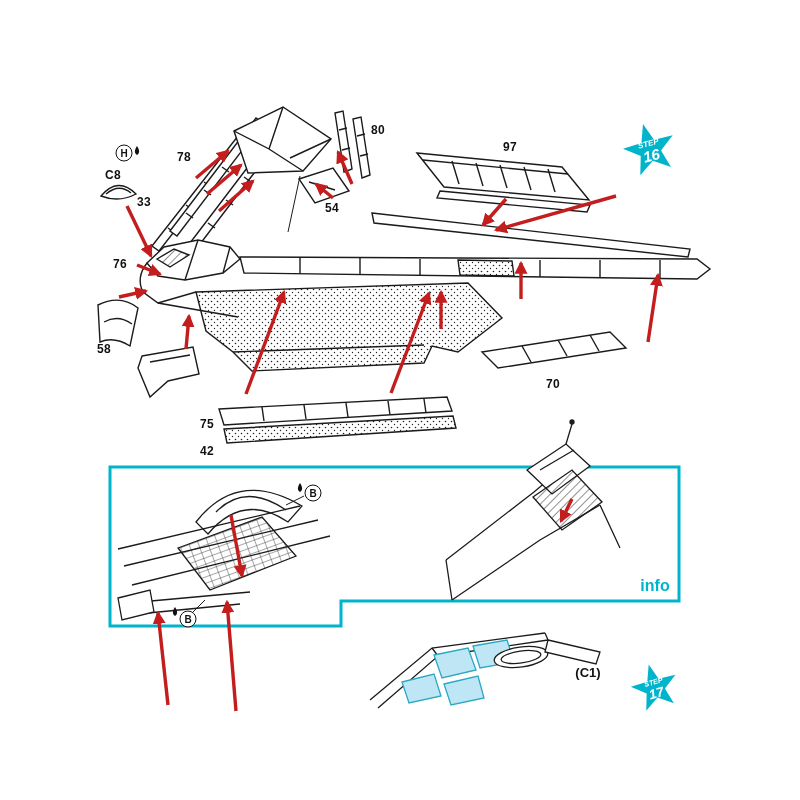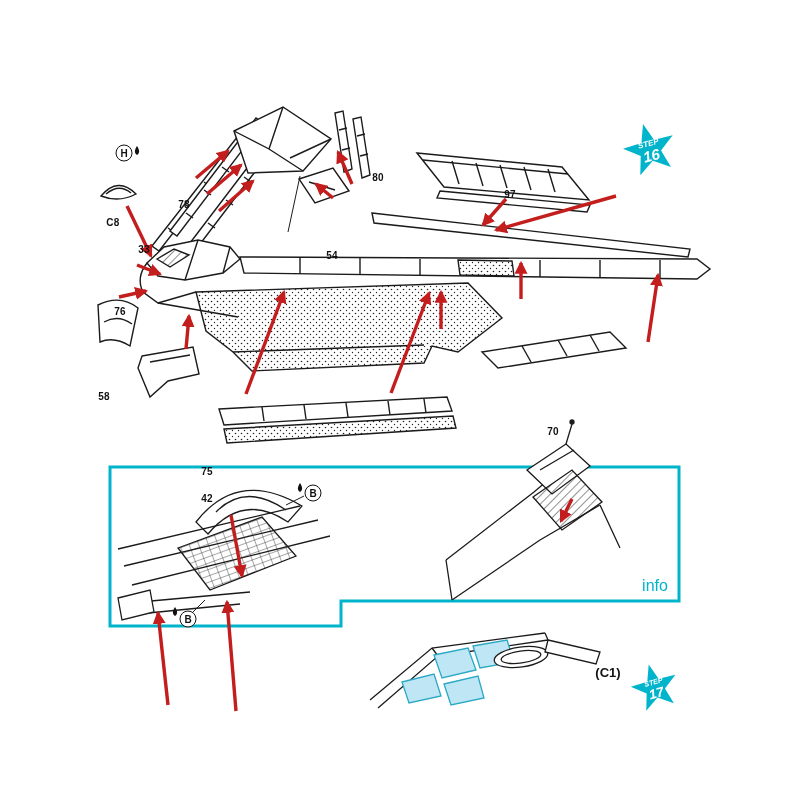--- a/index.html
+++ b/index.html
@@ -2,29 +2,29 @@
 <html style="--accent: #00b4cc; --arrow: #c41d1d; --line: #1b1b1b; --window_fill: #bfe6f4;"><head>
 <meta charset="utf-8">
 <style>
   * { margin:0; padding:0; box-sizing:border-box; }
   html,body { width:800px; height:800px; background:#ffffff; overflow:hidden;
               font-family:"Liberation Sans", sans-serif; }
   .canvas { position:absolute; left:0; top:0; width:800px; height:800px; }
   svg.art { position:absolute; left:0; top:0; }
 
   .part-label { position:absolute; transform:translate(-50%,-50%);
-                font-weight:bold; font-size:10px; color:#111; letter-spacing:.3px;margin-top:47px; }
+                font-weight:bold; font-size:12px; color:#111; letter-spacing:.3px; }
   .circle-callout { position:absolute; transform:translate(-50%,-50%);
                     width:17px; height:17px; border:1.7px solid #111; border-radius:50%;
                     display:flex; align-items:center; justify-content:center;
                     font-size:10px; font-weight:bold; color:#111; background:#fff; }
   .info-label { position:absolute; transform:translate(-50%,-50%);
-                color:var(--accent,#00b4cc); font-weight:normal; font-size:16px; }
+                color:var(--accent,#00b4cc); font-weight:bold; font-size:16px; }
   .c1-label { position:absolute; transform:translate(-50%,-50%);
-              font-weight:bold; font-size:13px; color:#111;margin-left:20px; }
+              font-weight:bold; font-size:13px; color:#111; }
 
   .step-star { position:absolute; width:84px; height:84px; transform:translate(-50%,-50%); }
   .star-step { font-style:italic; font-weight:bold; font-size:8px;
                fill:#fff; text-anchor:middle; font-family:"Liberation Sans",sans-serif; }
   .star-num  { font-style:italic; font-weight:bold; font-size:15px;
                fill:#fff; text-anchor:middle; font-family:"Liberation Sans",sans-serif; }
 </style>
 </head>
 <body>
 

